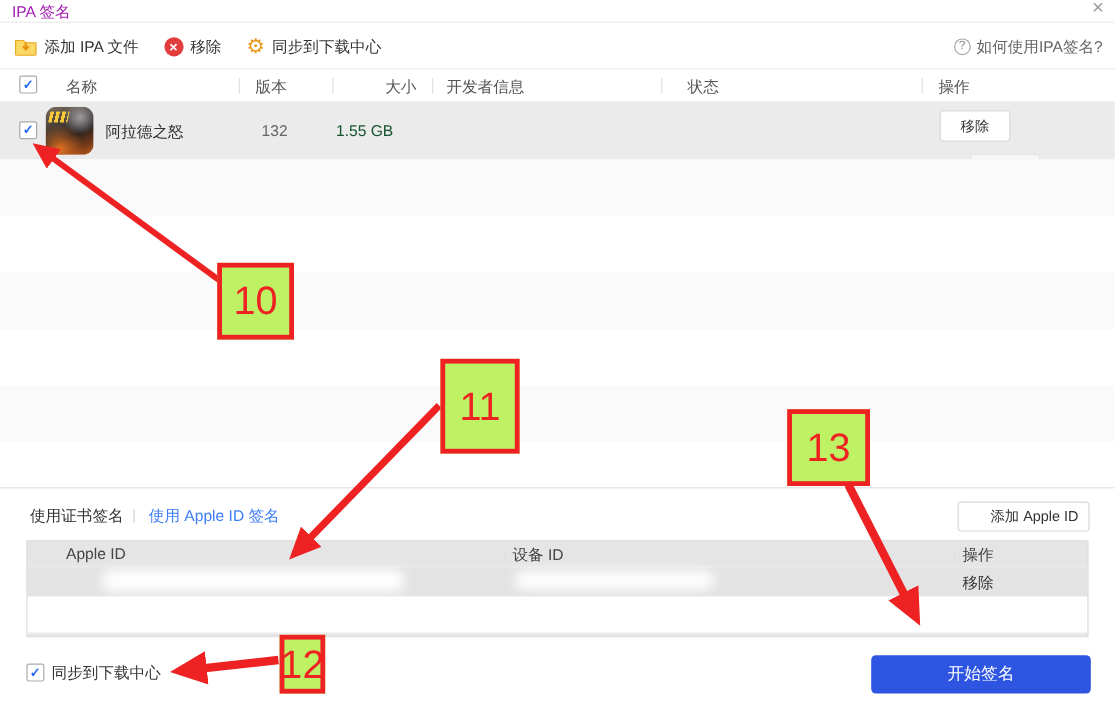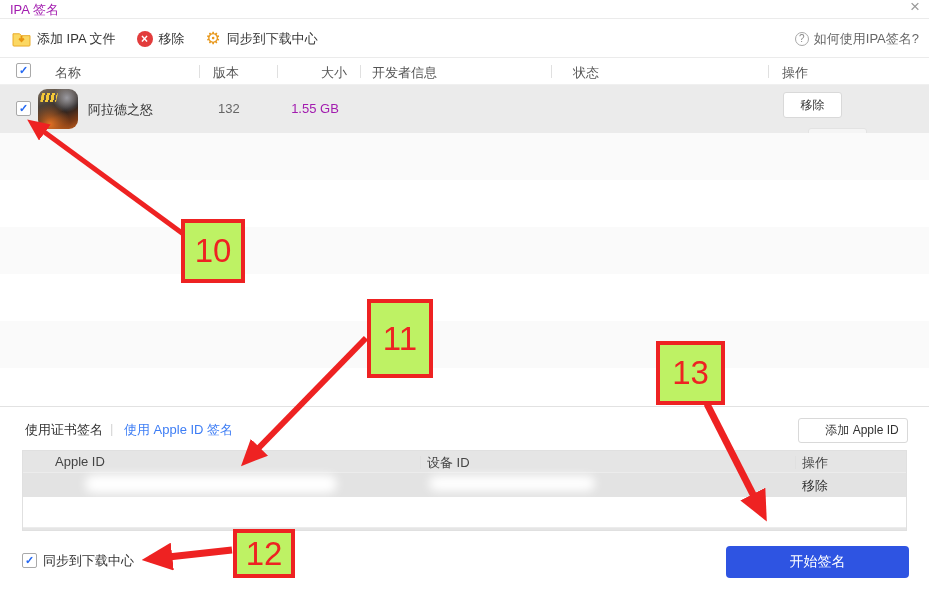--- a/index.html
+++ b/index.html
@@ -77,21 +77,21 @@
   .start-btn { position:absolute; left:726px; top:546px; width:183px; height:32px; background:#2e54e2; border:none;
        border-radius:4px; color:#fff; font-size:14px; font-family:"Liberation Sans", sans-serif;
        display:flex; align-items:center; justify-content:center; cursor:pointer; }
 
   
   .anno-layer { position:absolute; left:0; top:0; width:929px; height:589px; z-index:55; pointer-events:none; }
   .anno-box { position:absolute; z-index:60; background:#bef264; border:4px solid #ee2222; color:#ee2222;
        font-size:33px; display:flex; align-items:center; justify-content:center; pointer-events:none; }
   .box10 { left:181px; top:219px; width:64px; height:64px; }
   .box11 { left:367px; top:299px; width:66px; height:79px; }
-  .box12 { left:233px; top:529px; width:62px; height:49px; }
+  .box12 { left:233px; top:529px; width:38px; height:49px; }
   .box13 { left:656px; top:341px; width:69px; height:64px; }
 </style>
 </head>
 <body>
 
 <div class="titlebar">
   <span class="win-title">IPA 签名</span>
   <span class="win-close">×</span>
 </div>
 
@@ -130,21 +130,21 @@
   <span class="h" style="left:573px;">状态</span>
   <span class="vsep" style="left:768px;"></span>
   <span class="h" style="left:782px;">操作</span>
 </div>
 
 <div class="datarow">
   <span class="cb" style="left:16px; top:16px;">✓</span>
   <span class="app-icon"></span>
   <span class="cell" style="left:88px; color:#333;">阿拉德之怒</span>
   <span class="cell" style="left:218px; color:#666;">132</span>
-  <span class="cell" style="left:280px; width:70px; text-align:center; color:#a21caf;">1.55 GB</span>
+  <span class="cell" style="left:280px; width:70px; text-align:left; color:#14532d;">1.55 GB</span>
   <span class="cell" style="left:573px; color:#666;"></span>
   <span class="btn btn-normal" style="left:783px;">移除</span>
   <span class="btn btn-disabled" style="left:808px;margin-top:36px;">取消</span>
 </div>
 
 <div class="stripes"></div>
 <div class="section-divider"></div>
 
 <span class="tab tab-cert">使用证书签名</span>
 <span class="tab tab-sep">|</span>

